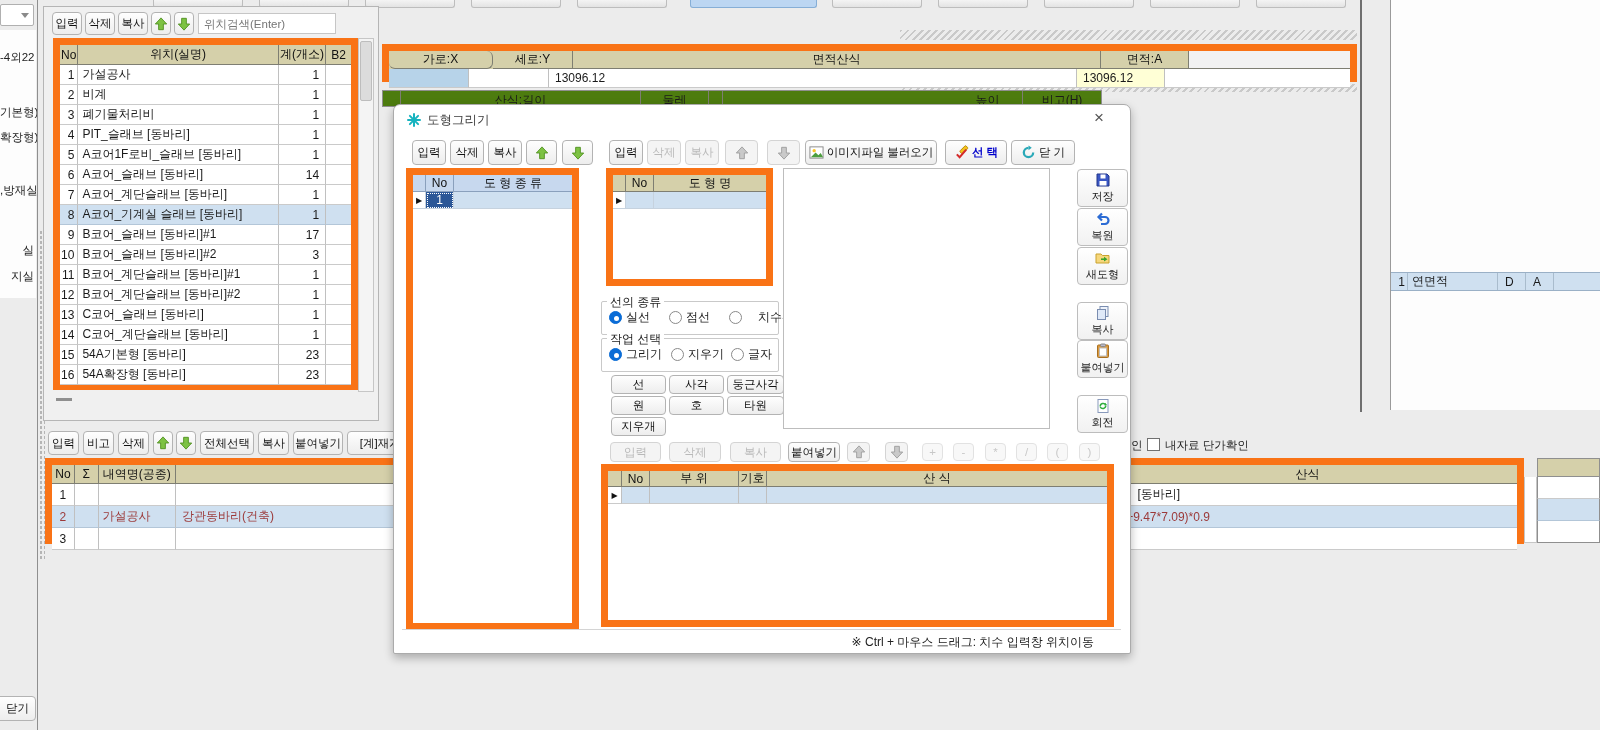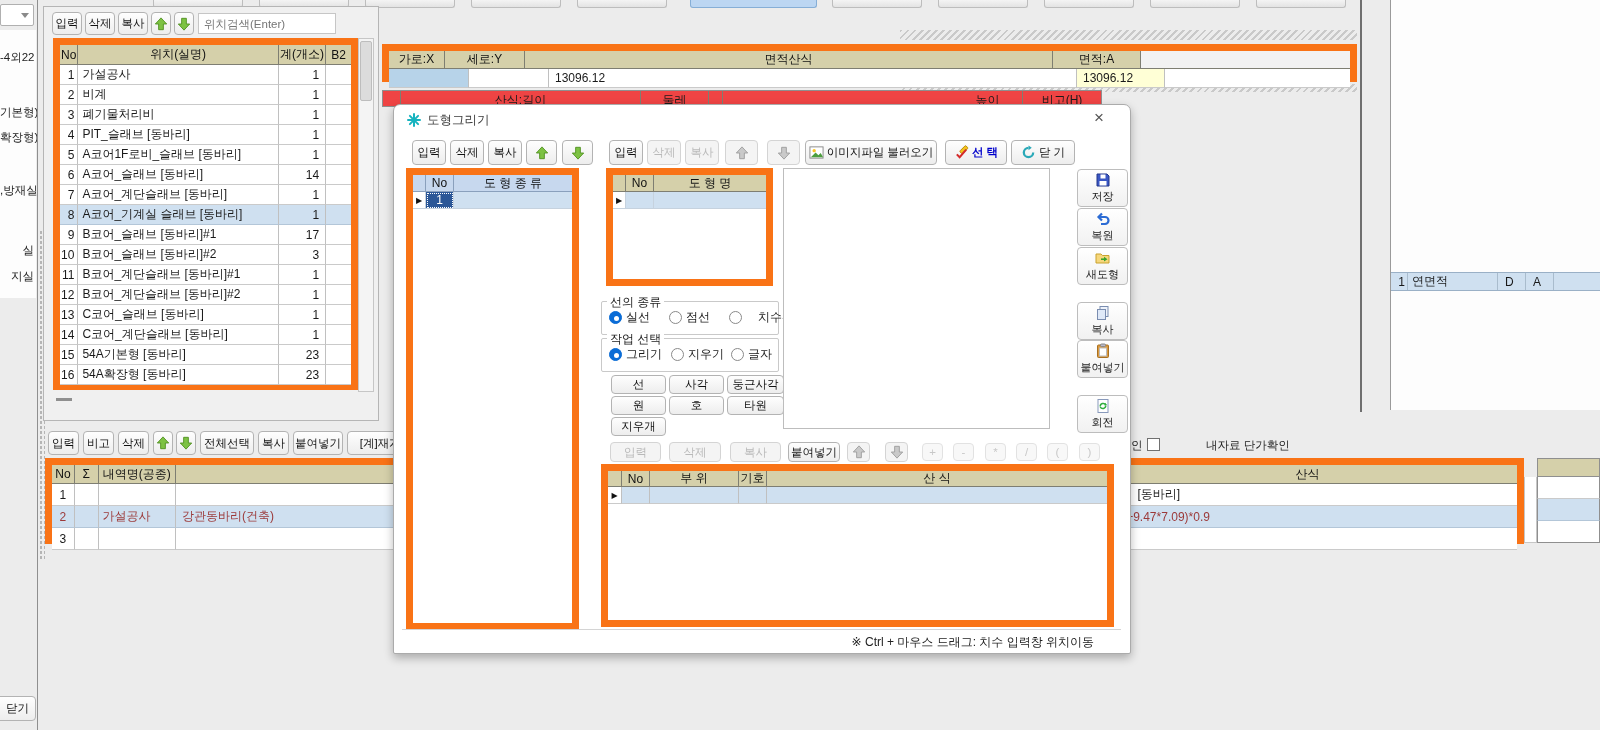--- a/index.html
+++ b/index.html
@@ -51,21 +51,21 @@
   .dlg-t .c.ttl{flex:1;justify-content:center;}
   .dlg-t .trow .c{border-color:#c6d2de;}
   .navy{background:#2b5797 !important;color:#fff;justify-content:center !important;outline:1px dotted #fff;outline-offset:-2px;}
   
   .ftb .c.mk{width:14px;justify-content:center;font-size:8px;}
   .ftb .c.no{width:28px;justify-content:center;}
   .ftb .c.part{width:89px;justify-content:center;}
   .ftb .c.sym{width:28px;justify-content:center;}
   .ftb .c.frm{flex:1;padding-left:5px;}
   .hatch{position:absolute;background:repeating-linear-gradient(135deg,#c9c9c9 0 2px,#ececec 2px 5px);}
-  .hdrstrip{position:absolute;display:flex;overflow:hidden;border:1px solid #8f8f8f;background:#ef4444;}
+  .hdrstrip{position:absolute;display:flex;overflow:hidden;border:1px solid #8f8f8f;background:#4d7c0f;}
   .hdrstrip .c{display:flex;align-items:flex-start;justify-content:center;box-sizing:border-box;
     border-right:1px solid #7e7e72;font-size:12px;padding-top:1px;}
   
   .radio{width:13px;height:13px;border-radius:50%;border:1px solid #8a8a8a;background:#fff;display:inline-block;box-sizing:border-box;position:relative;flex:0 0 auto;}
   .radio.on{background:#0a6cd6;border-color:#0a6cd6;}
   .radio.on::after{content:"";position:absolute;left:4px;top:4px;width:5px;height:5px;border-radius:50%;background:#fff;}
   .radioitem{position:absolute;display:flex;align-items:center;gap:4px;font-size:12px;}
   .checkbox{width:13px;height:13px;border:1px solid #707070;background:#fff;display:inline-block;box-sizing:border-box;}
   .groupbox{position:absolute;border:1px solid #c9c9c9;border-radius:2px;}
   .grouplabel{position:absolute;background:#fff;padding:0 3px;font-size:12px;}
@@ -252,21 +252,21 @@
   <div class="scroll" style="left:358px;top:38px;width:14px;height:352px;">
     <div class="thumb" style="left:1px;top:2px;width:10px;height:58px;"></div>
   </div>
   <div class="abs" style="left:56px;top:398px;width:16px;height:3px;background:#8f8f8f;"></div>
 
   <div class="hatch" style="left:900px;top:30px;width:457px;height:10px;"></div>
   <div class="hatch" style="left:900px;top:84px;width:457px;height:8px;"></div>
 
   <div class="tbl" style="left:382px;top:44px;width:975px;height:38px;">
     <div class="thead" style="height:18px;">
-      <div class="c" style="width:56px;">가로:X</div>
+      <div class="c" style="width:104px;border-radius:6px;">가로:X</div>
       <div class="c" style="width:80px;">세로:Y</div>
       <div class="c" style="width:528px;">면적산식</div>
       <div class="c" style="width:88px;">면적:A</div>
       <div class="c" style="flex:1;background:#f2f2f2;border-right:none;"></div>
     </div>
     <div class="trow" style="height:19px;">
       <div class="c" style="width:80px;background:#b7d3e9;"></div>
       <div class="c" style="width:80px;"></div>
       <div class="c" style="width:528px;padding-left:6px;">13096.12</div>
       <div class="c" style="width:88px;background:#ffffd6;padding-left:6px;">13096.12</div>
@@ -310,21 +310,21 @@
       </div>
       <div class="btn arrbtn" style="left: 176px; top: 431px; width: 20px; height: 24px;">
         <svg viewBox="0 0 16 16" width="13" height="13" style="transform:scaleY(-1)">
           <path d="M8 1 L14.5 8 H10.7 V14.5 H5.3 V8 H1.5 Z" fill="#7dc243" stroke="#4e8f1e"></path>
         </svg>
       </div>
     </div>
 
   <span class="fragment" style="left:1131px;top:438px;">인</span>
   <span class="checkbox abs" style="left:1147px;top:438px;"></span>
-  <span class="fragment" style="left:1206px;top:438px;">내자료 단가확인</span>
+  <span class="fragment" style="left:1165px;top:438px;">내자료 단가확인</span>
 
   <div class="tbl det" style="left:45px;top:458px;width:1479px;height:86px;">
     <div class="thead" style="height:19px;">
       <div class="c no" style="width:23px;">No</div>
       <div class="c sig" style="width:24px;">Σ</div>
       <div class="c cat" style="width:78px;">내역명(공종)</div>
       <div class="c item" style="width:930px;">품명</div>
       <div class="c frm" style="width:423px;border-right:none;justify-content:center;padding-left:0;">산식</div>
     </div>
     <div id="detail-rows">

